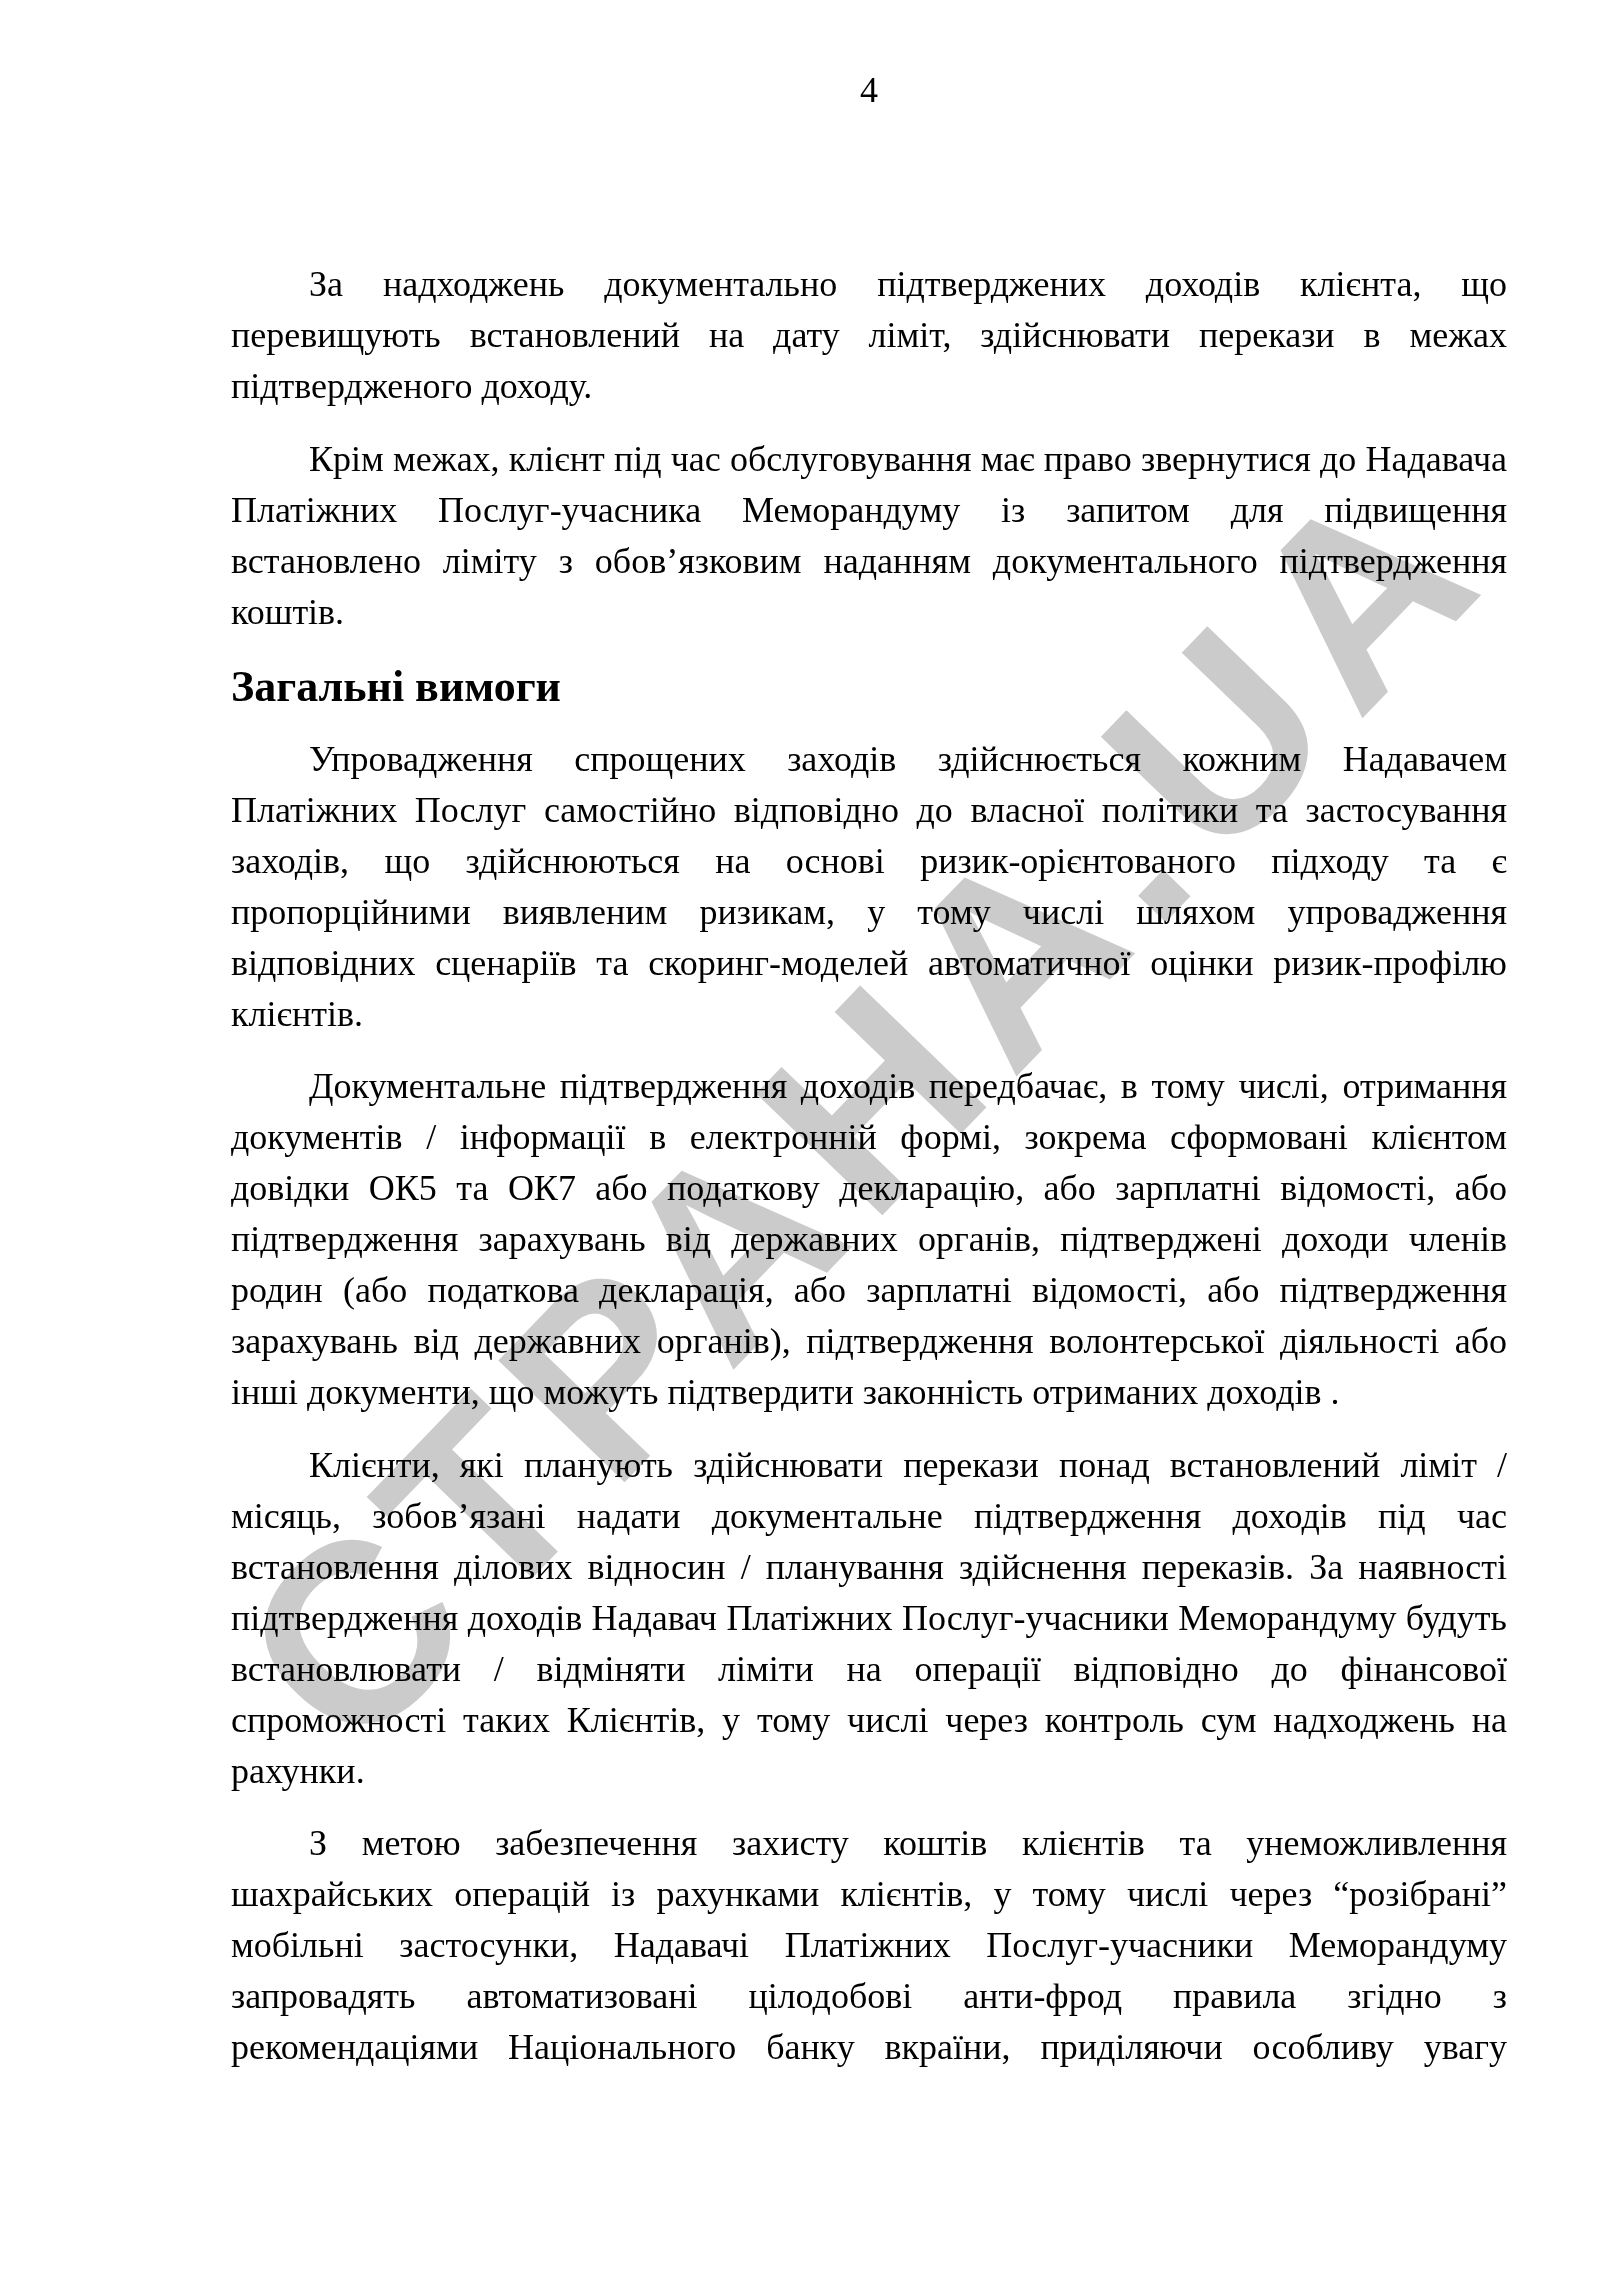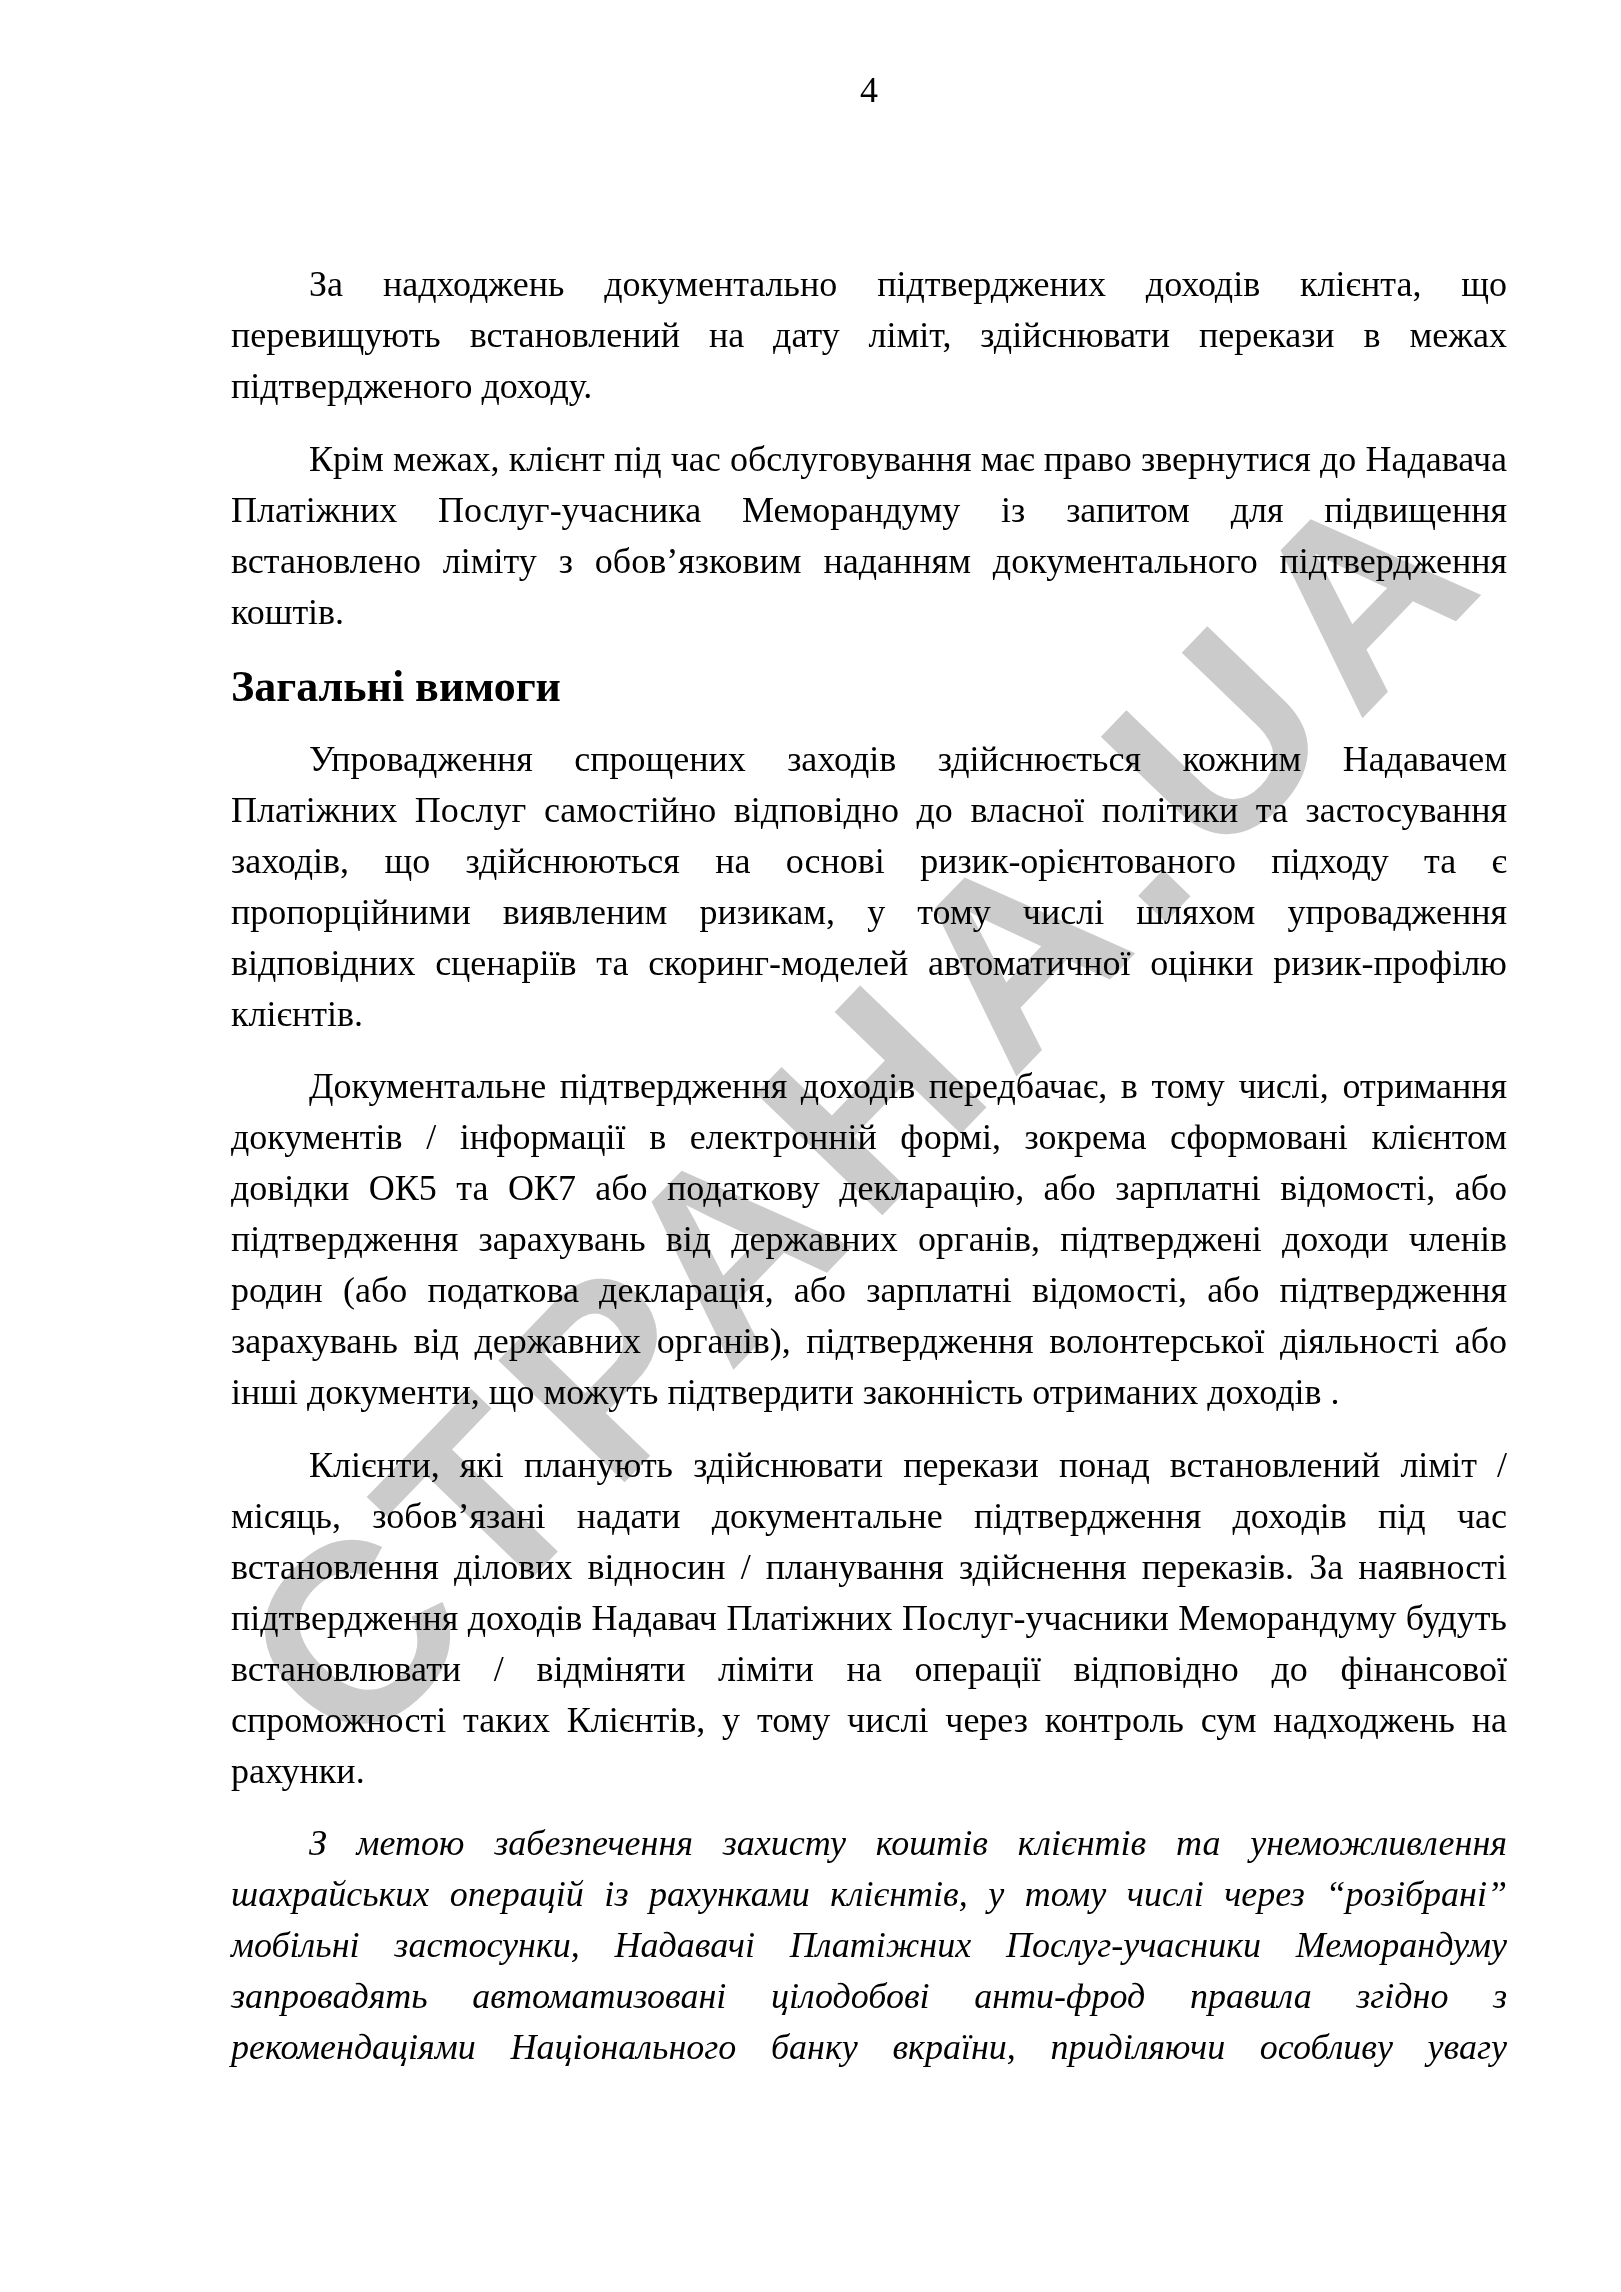--- a/index.html
+++ b/index.html
@@ -46,21 +46,20 @@
     text-align: justify;
     text-indent: 78px;
     margin: 21.6px 0 0 0;
     hyphens: none;
   }
   .para.first {
     margin-top: 143px;
   }
   .para.cut-mid-paragraph {
     text-align-last: justify;
-    font-style: italic;
   }
   .heading {
     font-size: 44px;
     line-height: 51px;
     font-weight: bold;
     text-align: left;
     text-indent: 0;
     margin: 23.5px 0 0 0;
   }
 </style>

